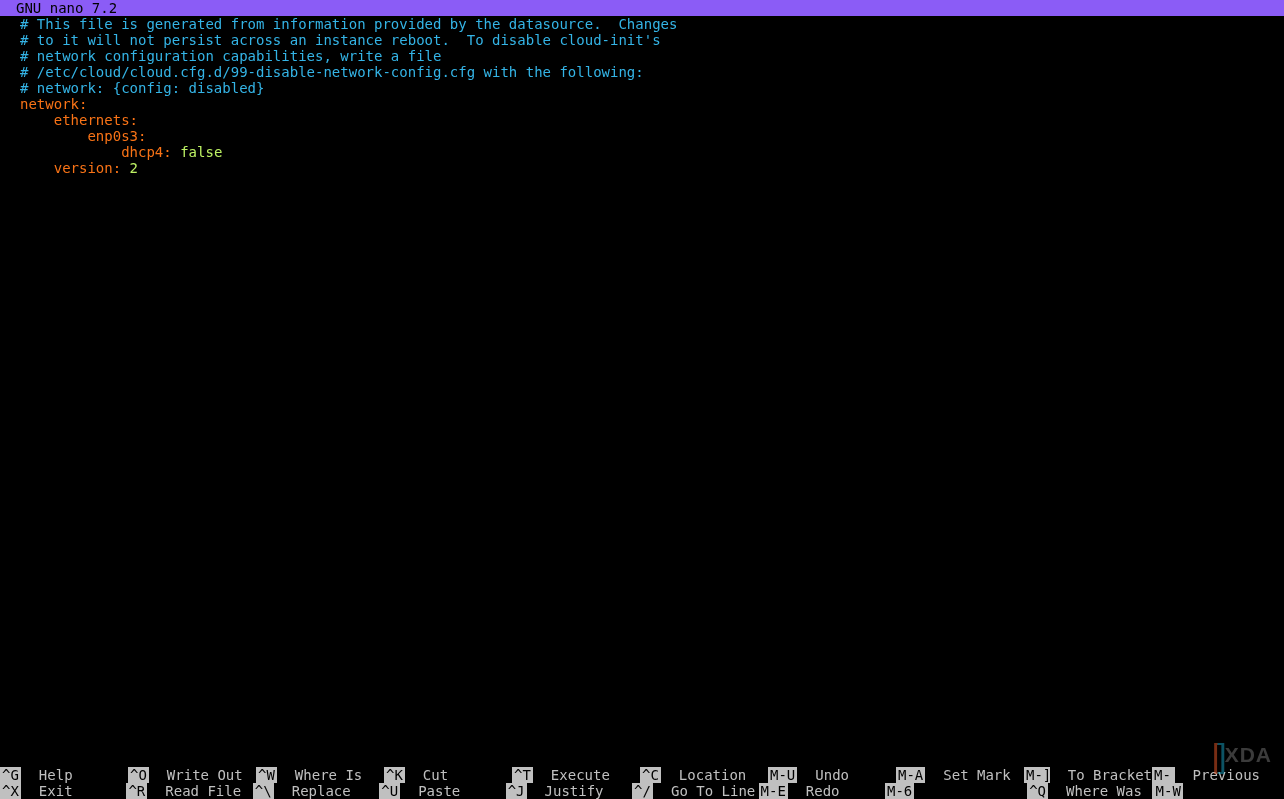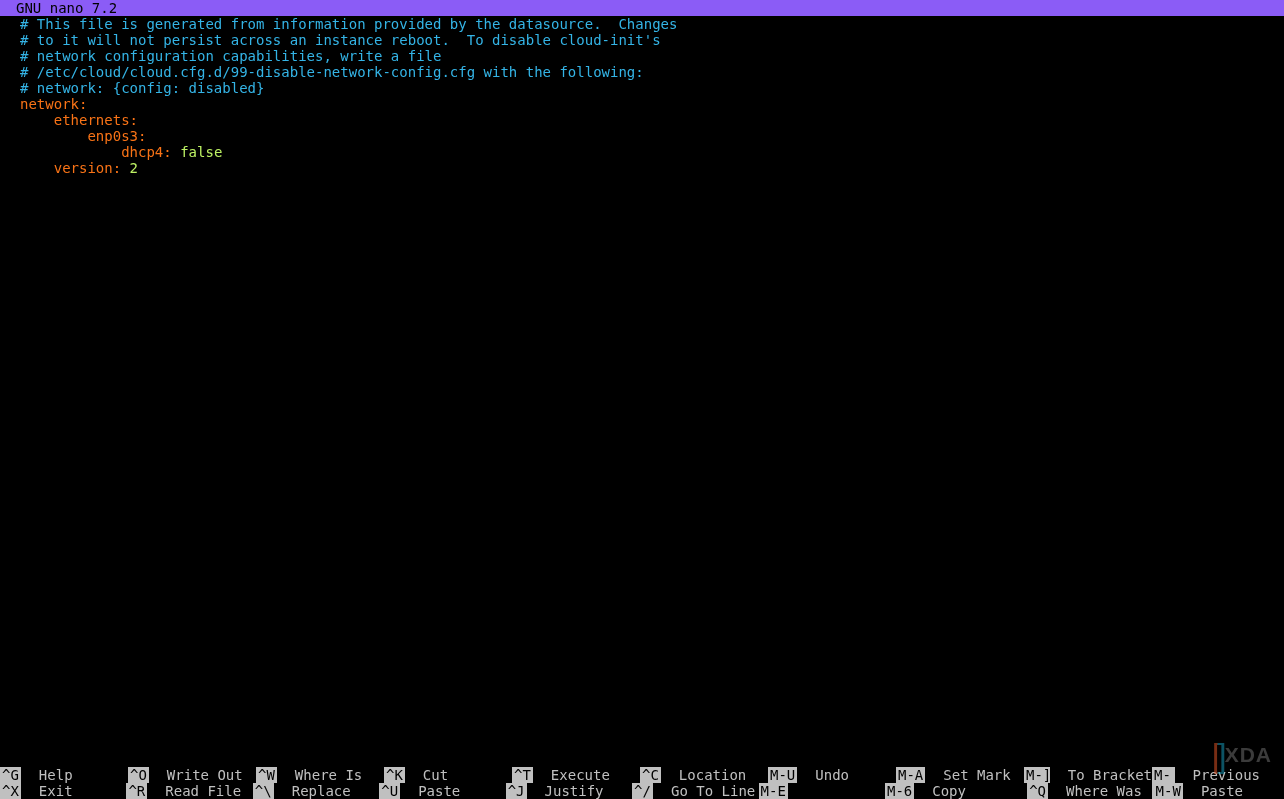--- a/index.html
+++ b/index.html
@@ -102,33 +102,33 @@
         <span class="desc">Paste</span>
       </div>
       <div class="cell" style="width: 128px;">
         <span class="key-inv">^J</span>
         <span class="desc">Justify</span>
       </div>
       <div class="cell" style="width: 128px;">
         <span class="key-inv">^/</span>
         <span class="desc">Go To Line</span>
       </div>
-      <div class="cell" style="width: 128px; flex-direction: column;">
+      <div class="cell" style="width: 128px;">
         <span class="key-inv">M-E</span>
         <span class="desc">Redo</span>
       </div>
-      <div class="cell" style="width: 144px;">
+      <div class="cell" style="width: 144px; flex-direction: column;">
         <span class="key-inv">M-6</span>
         <span class="desc">Copy</span>
       </div>
       <div class="cell" style="width: 128px;">
         <span class="key-inv">^Q</span>
         <span class="desc">Where Was</span>
       </div>
-      <div class="cell" style="width: 132px;">
+      <div class="cell" style="width: 132px; flex-direction: column;">
         <span class="key-inv">M-W</span>
         <span class="desc">Paste</span>
       </div>
     </div>
 </div>
 
 <div class="wm">
   <span class="br1">[</span>
   <span class="br2">]</span>
   <span class="txt">XDA</span>

